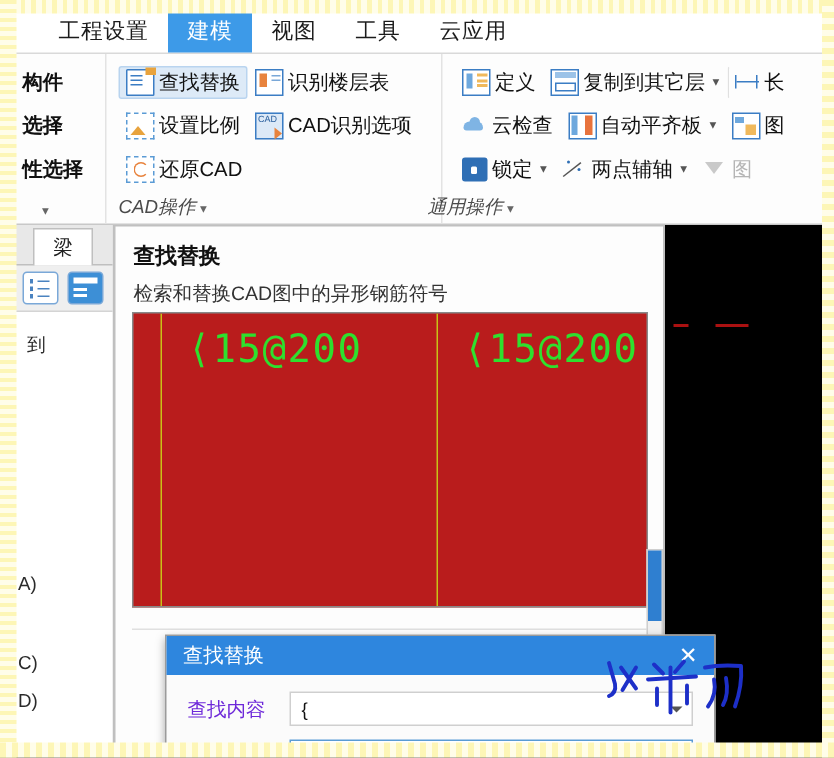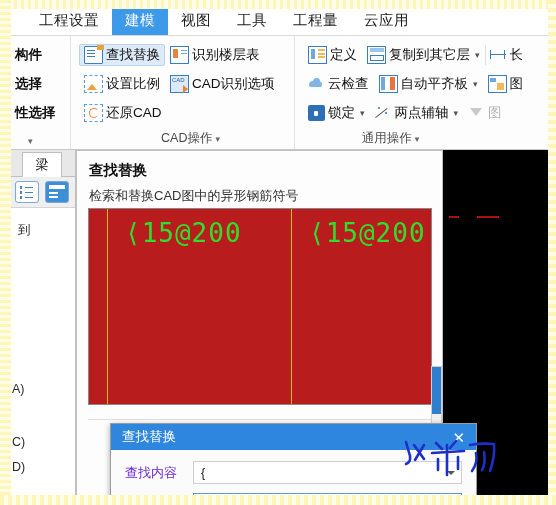--- a/index.html
+++ b/index.html
@@ -25,21 +25,21 @@
   .tabbar{height:30px;background:#fff;border-bottom:1px solid #d9d9d9;display:flex;align-items:stretch;
           padding-left:18px;box-sizing:border-box;}
   .tab{display:flex;align-items:center;padding:0 13px;font-size:14.5px;color:#1b1b1b;cursor:default;
        letter-spacing:.5px;}
   .tab.active{background:#3d9ae8;color:#fff;}
 
   
   .ribbon{height:113px;background:#fdfdfd;border-bottom:1px solid #c8c8c8;position:relative;display:flex;}
   .rgroup{position:relative;height:113px;box-sizing:border-box;}
   .rgroup+.rgroup{border-left:1px solid #e3e3e3;}
-  .glabel{position:absolute;bottom:2px;width:100%;text-align:center;font-size:12.5px;color:#4a4a4a;}
+  .glabel{position:absolute;bottom:2px;width:100%;text-align:left;font-size:12.5px;color:#4a4a4a;font-style:italic;}
   .glabel .caret{font-size:9px;color:#666;margin-left:3px;}
   .rrow{display:flex;align-items:center;height:29px;}
   .ritem{display:flex;align-items:center;gap:3px;padding:1px 4px;font-size:13.5px;color:#111;
          white-space:nowrap;cursor:default;border:1px solid transparent;border-radius:2px;}
   .ritem.sel{background:#ddeaf7;border-color:#b9d4ef;}
   .ritem.dim{color:#b5b5b5;}
   .caret{font-size:9px;color:#555;margin-left:2px;}
   .ico{width:17px;height:16px;flex:none;display:inline-block;position:relative;}
 
   
@@ -167,21 +167,20 @@
 <div class="edge edge-right"></div>
 <div class="edge edge-bottom"></div>
 
 <div class="app">
 
   <div class="tabbar">
     <div class="tab">工程设置</div>
     <div class="tab active">建模</div>
     <div class="tab">视图</div>
     <div class="tab">工具</div>
-    <div class="tab">工程量</div>
     <div class="tab">云应用</div>
   </div>
 
   <div class="ribbon">
 
     <div class="rgroup" style="width:62px;padding:4px 0 0 2px;font-weight:bold;">
       <div class="rrow">
           <div class="ritem">构件</div>
         </div>
       <div class="rrow">

